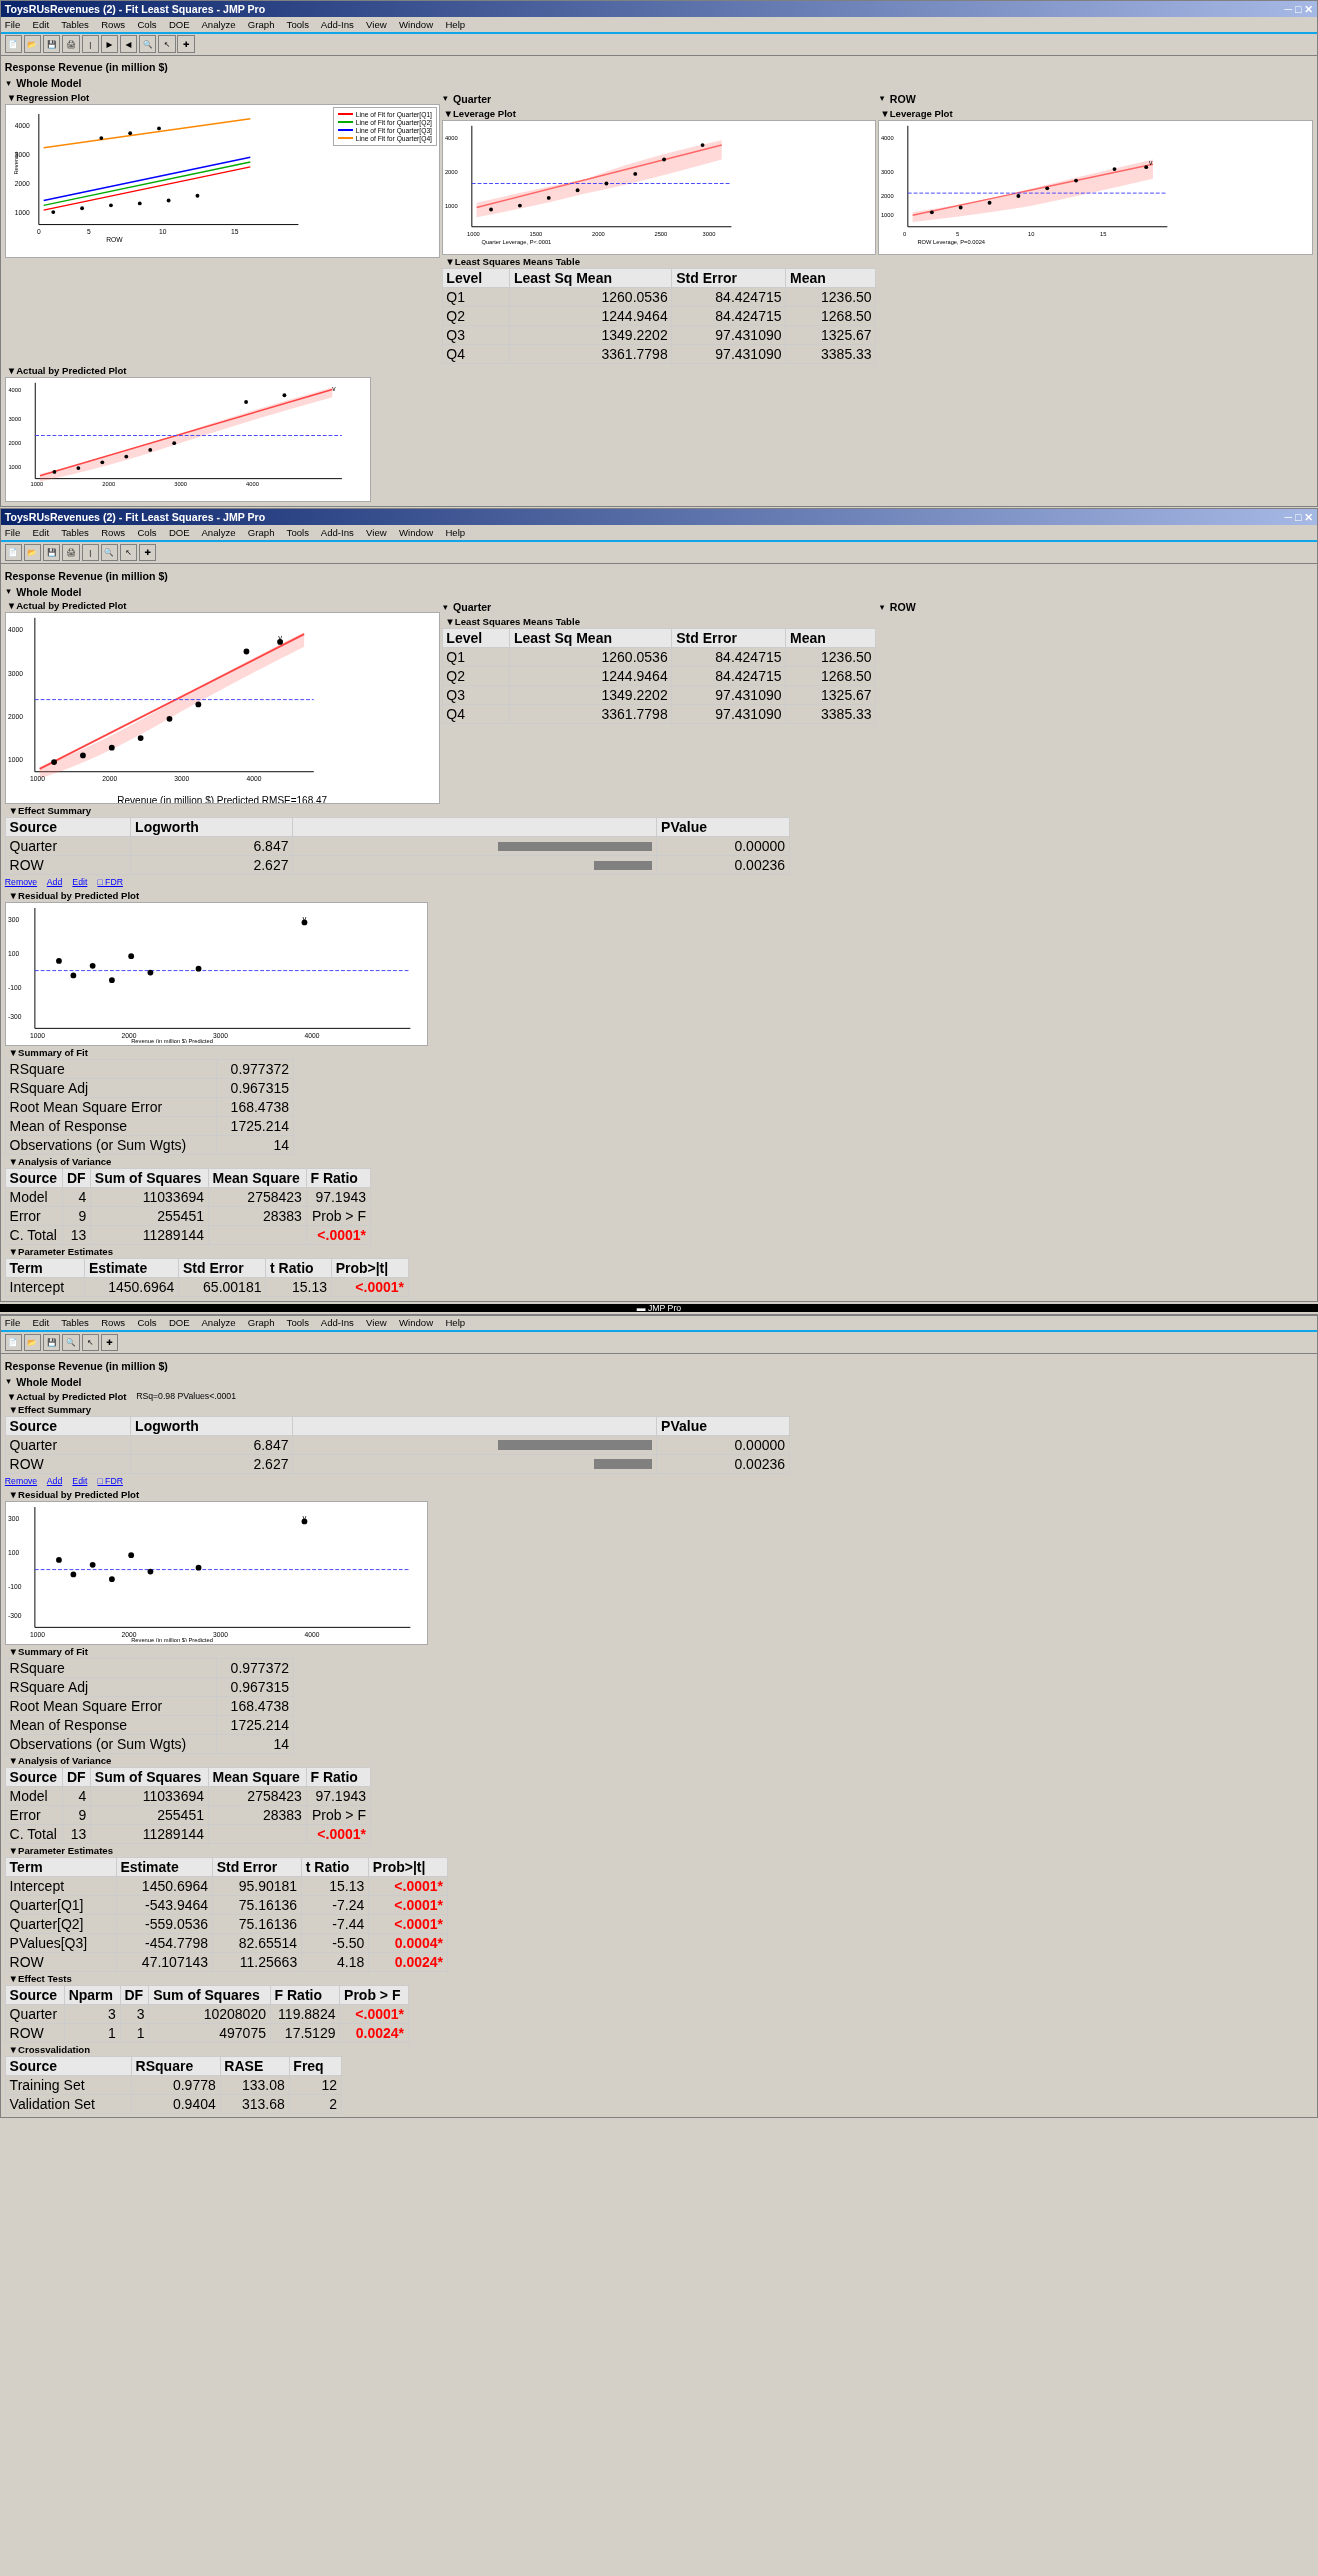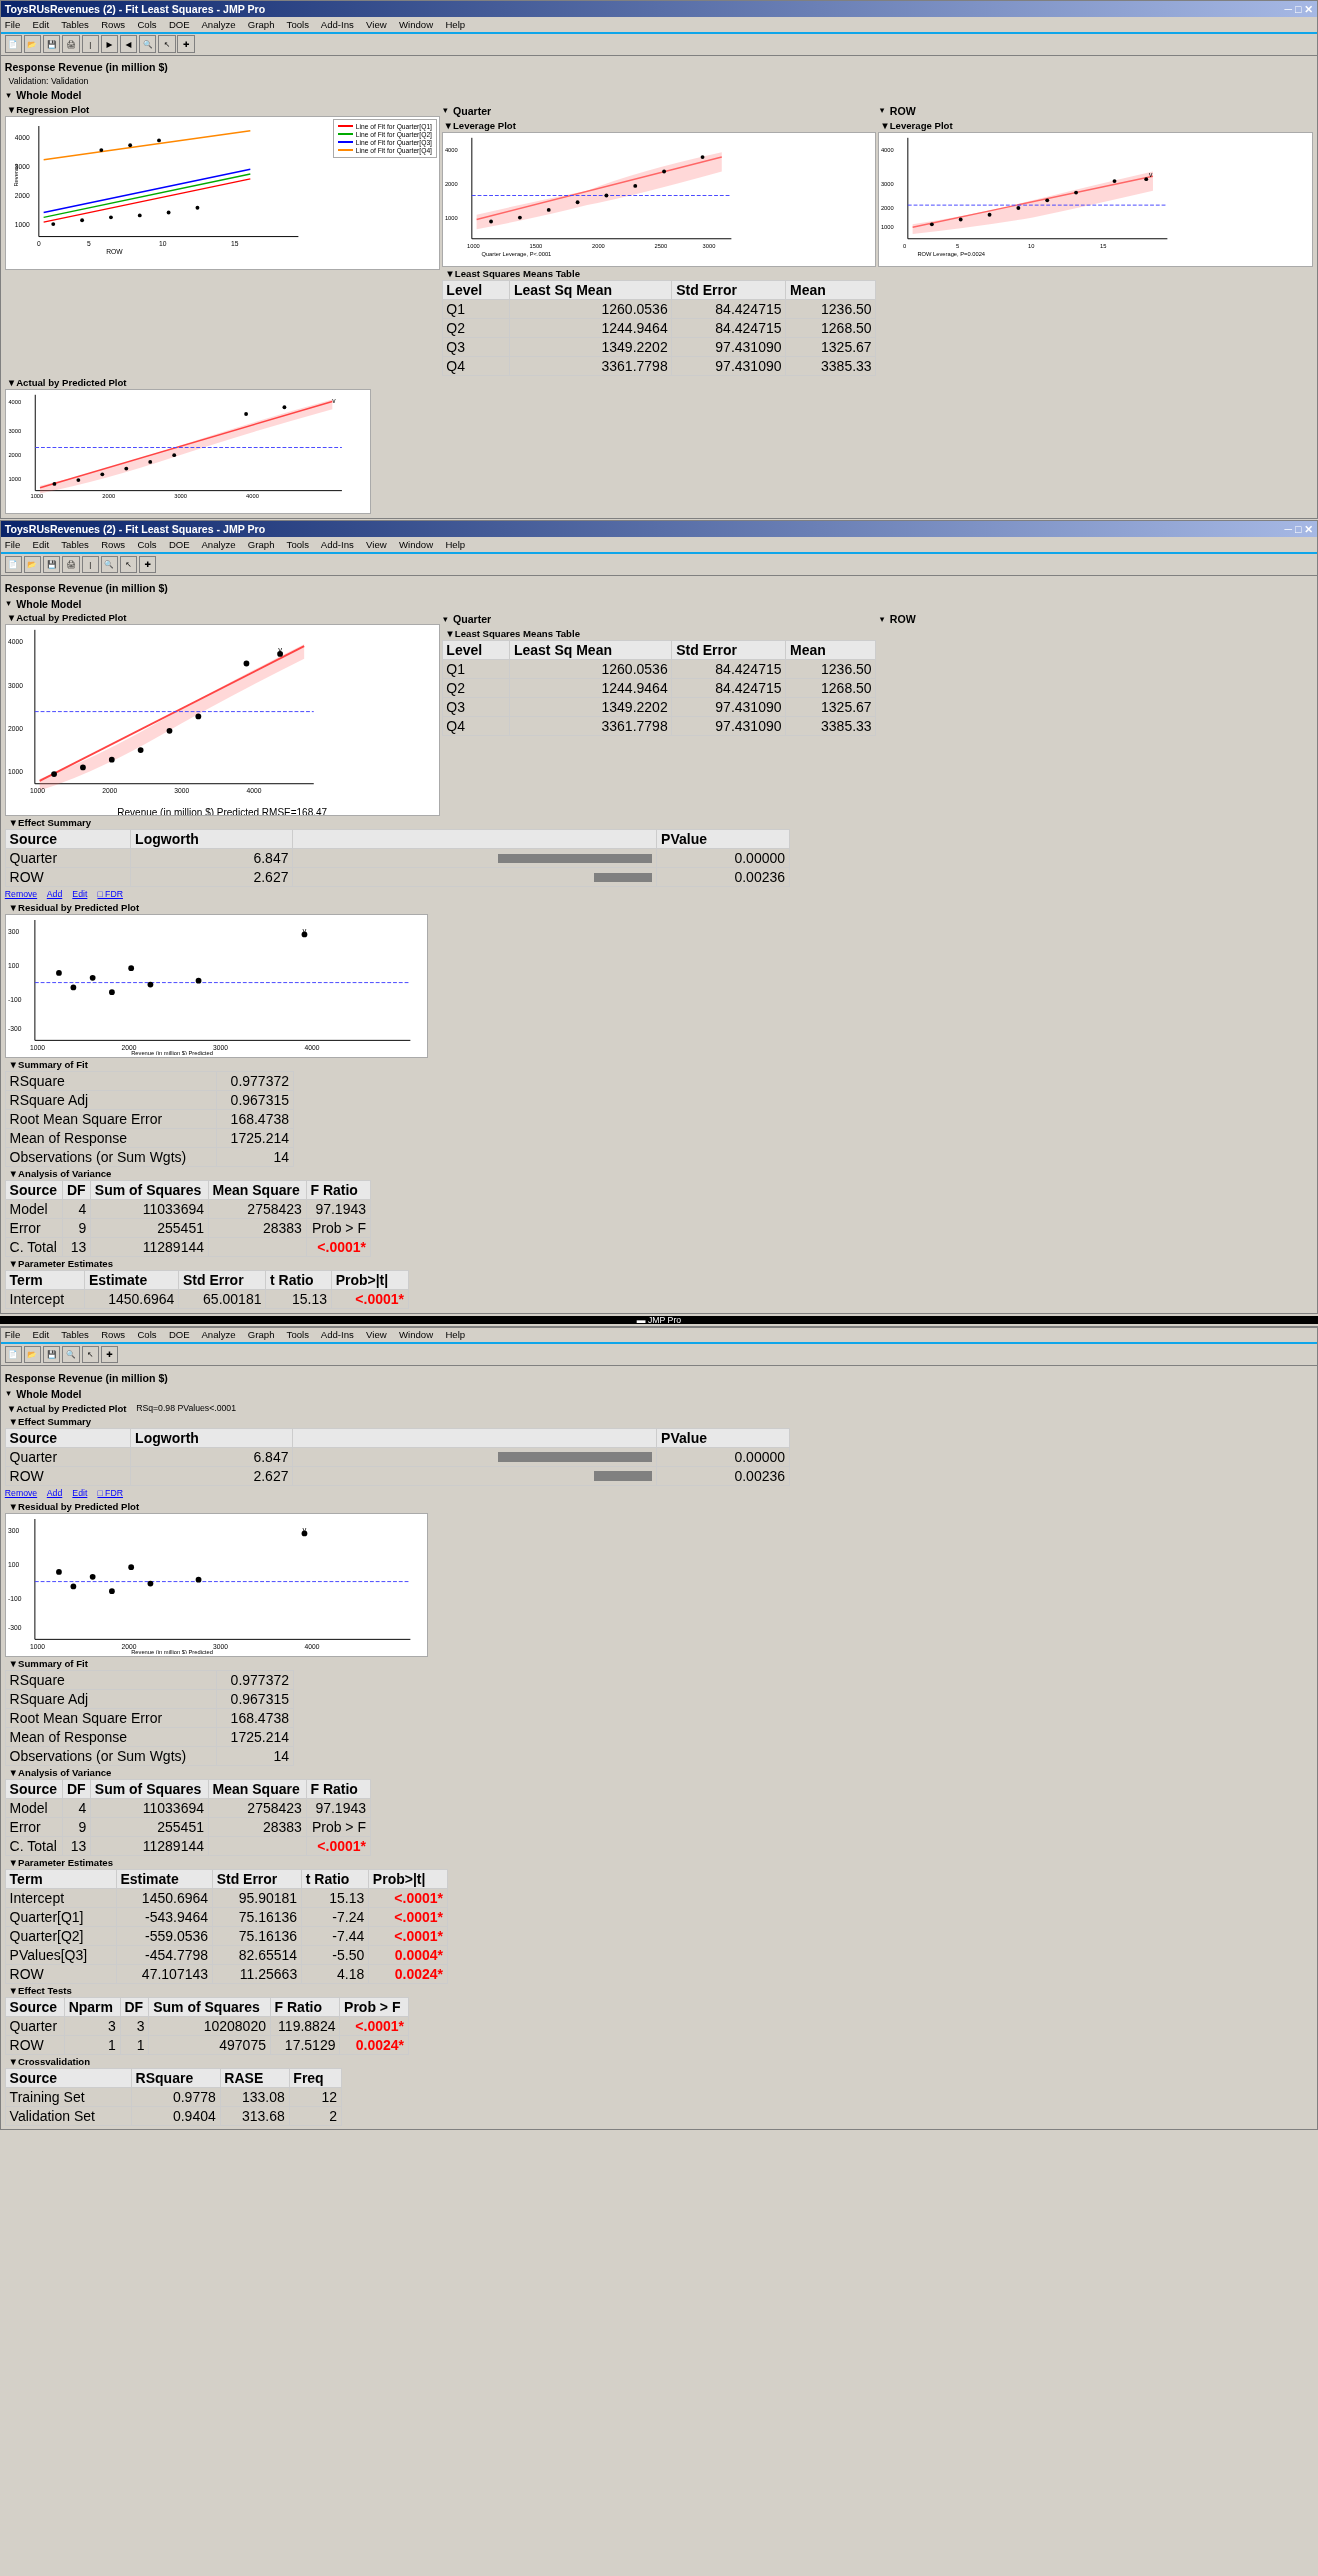--- a/index.html
+++ b/index.html
@@ -184,21 +184,20 @@
     <div class="toolbar-btn">▶</div>
     <div class="toolbar-btn">◀</div>
     <div class="toolbar-btn">🔍</div>
     <div class="toolbar-btn">↖</div>
     <div class="toolbar-btn">✚</div>
   </div>
   <div class="content-area">
     <div class="section-header">
       <span>Response Revenue (in million $)</span>
     </div>
-    <div style="font-size:8.7px; padding:1px 3.8px;">Validation: Validation</div>
 
     <div class="section-header">
       <span class="triangle">▼</span>
       <span>Whole Model</span>
     </div>
 
     <div class="three-col">
 
       <div>
         <div class="panel-header">

